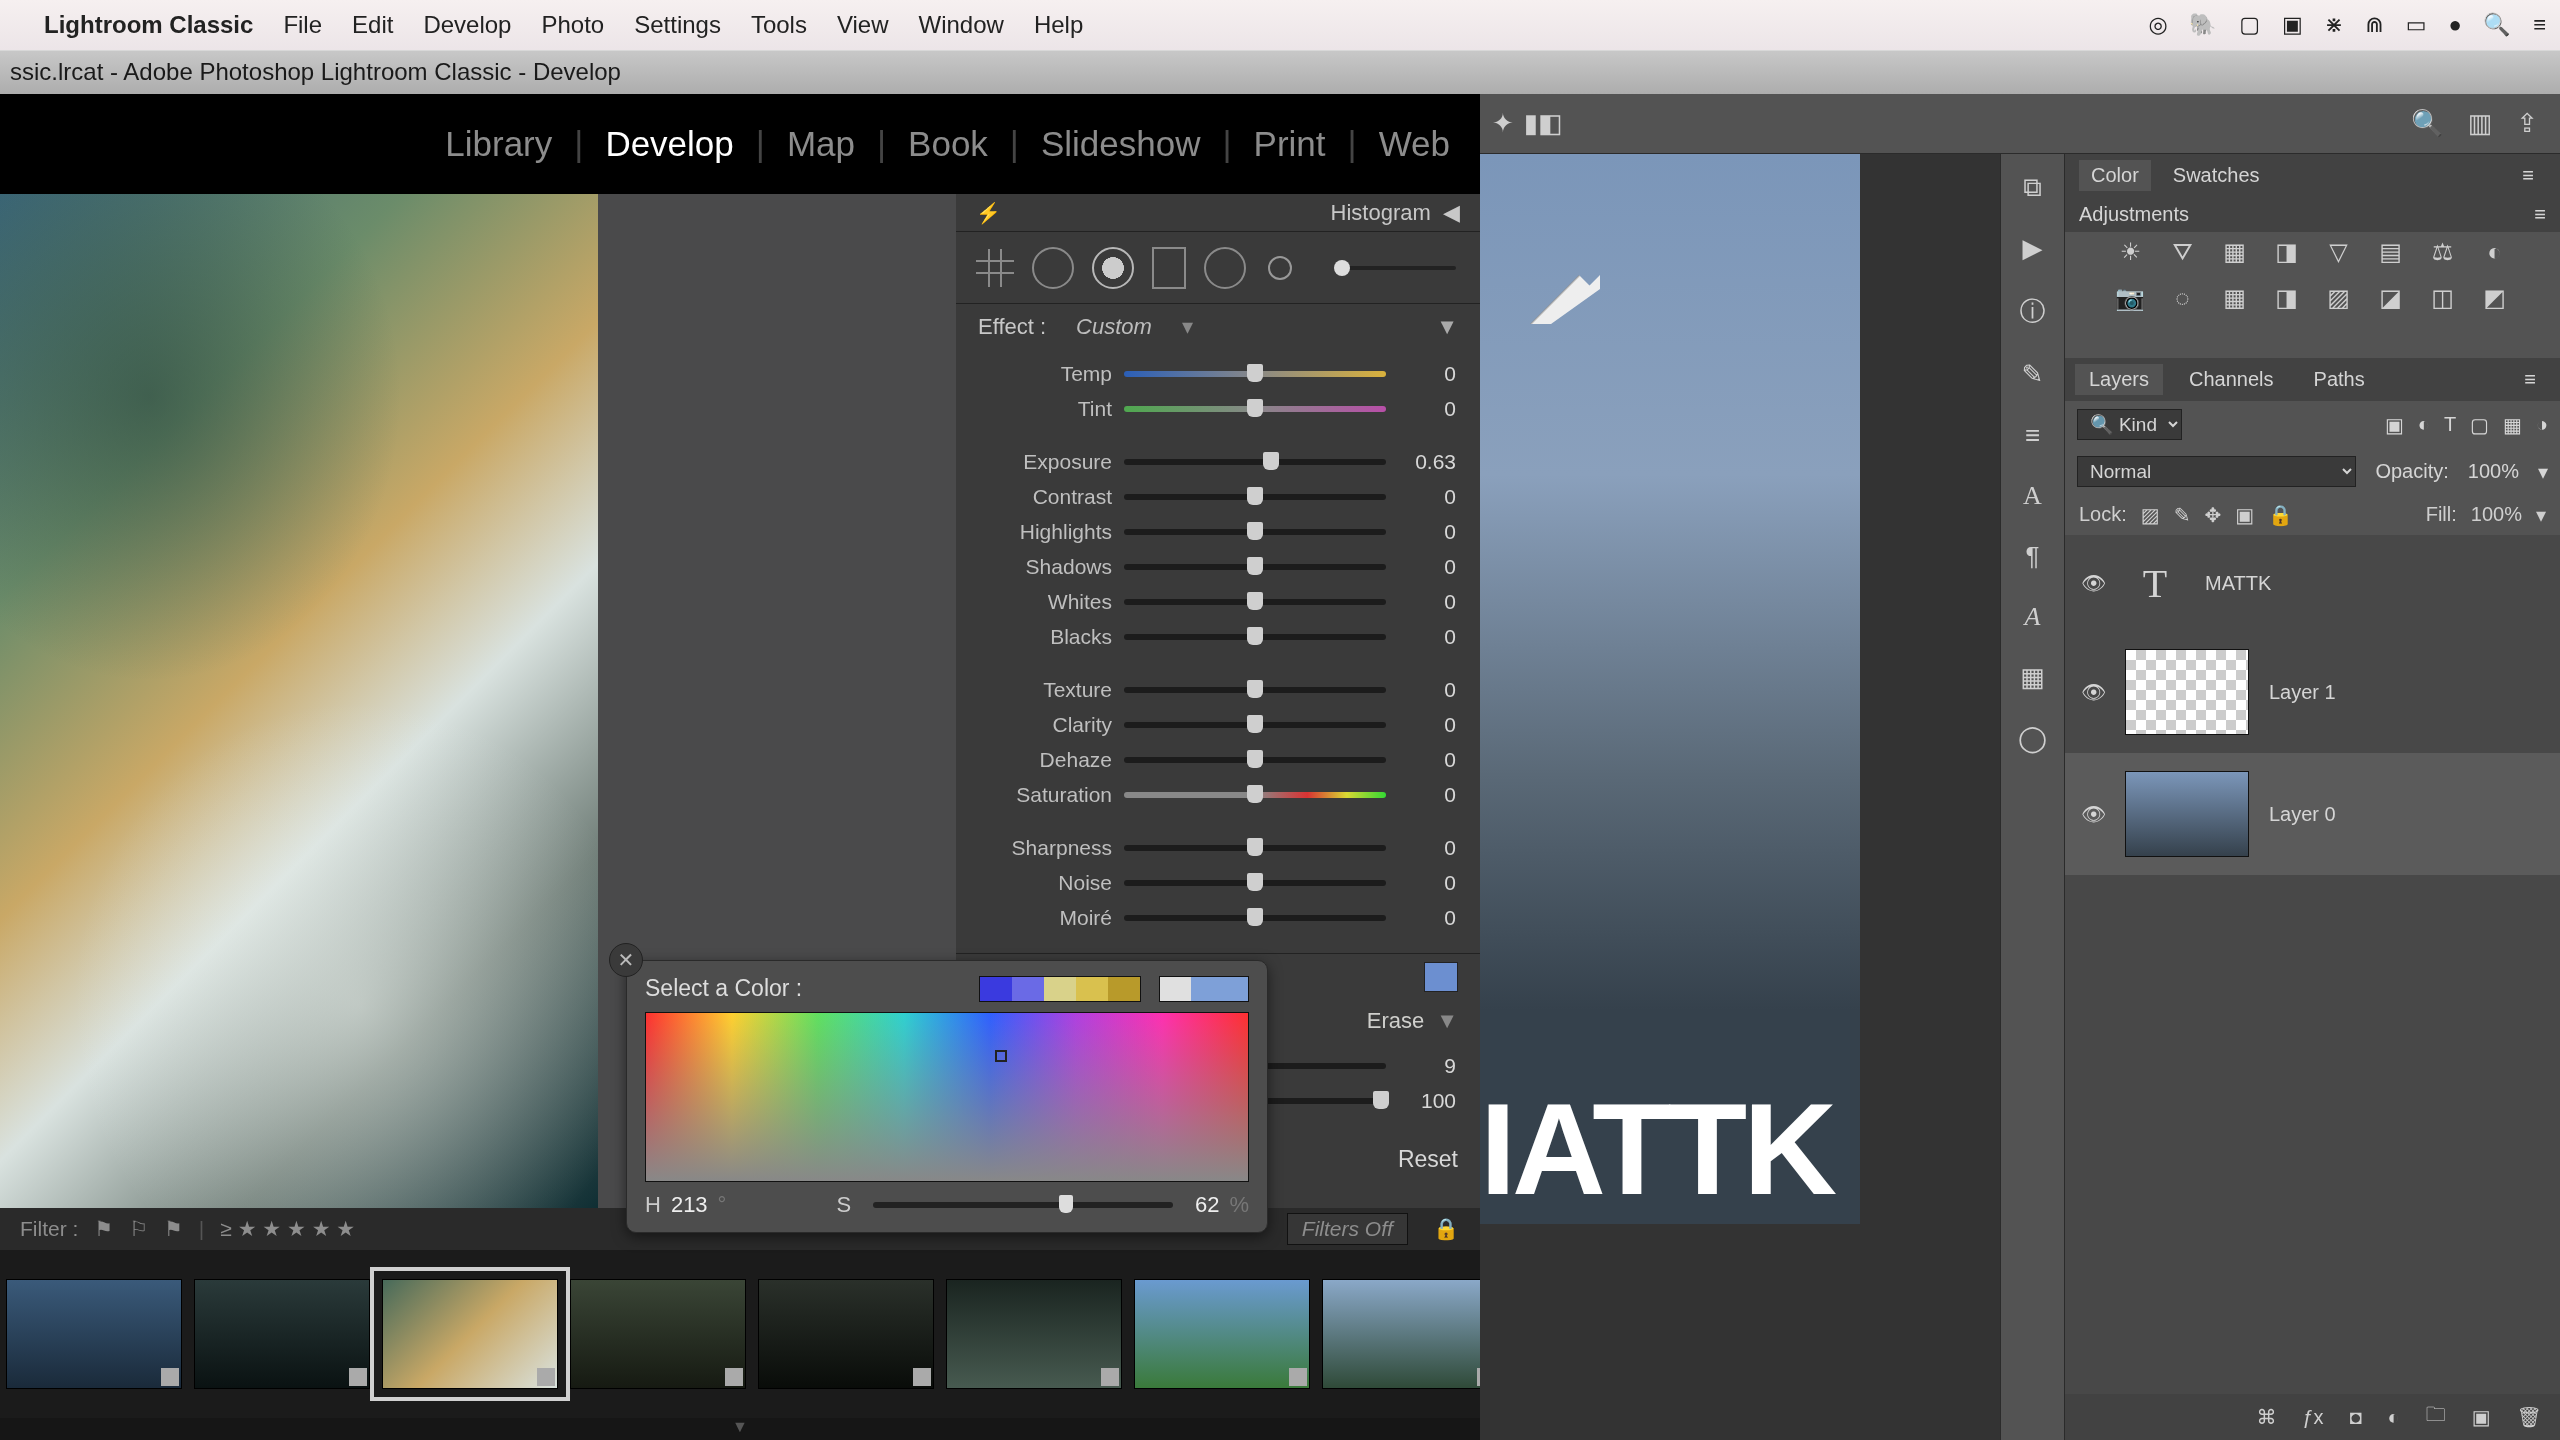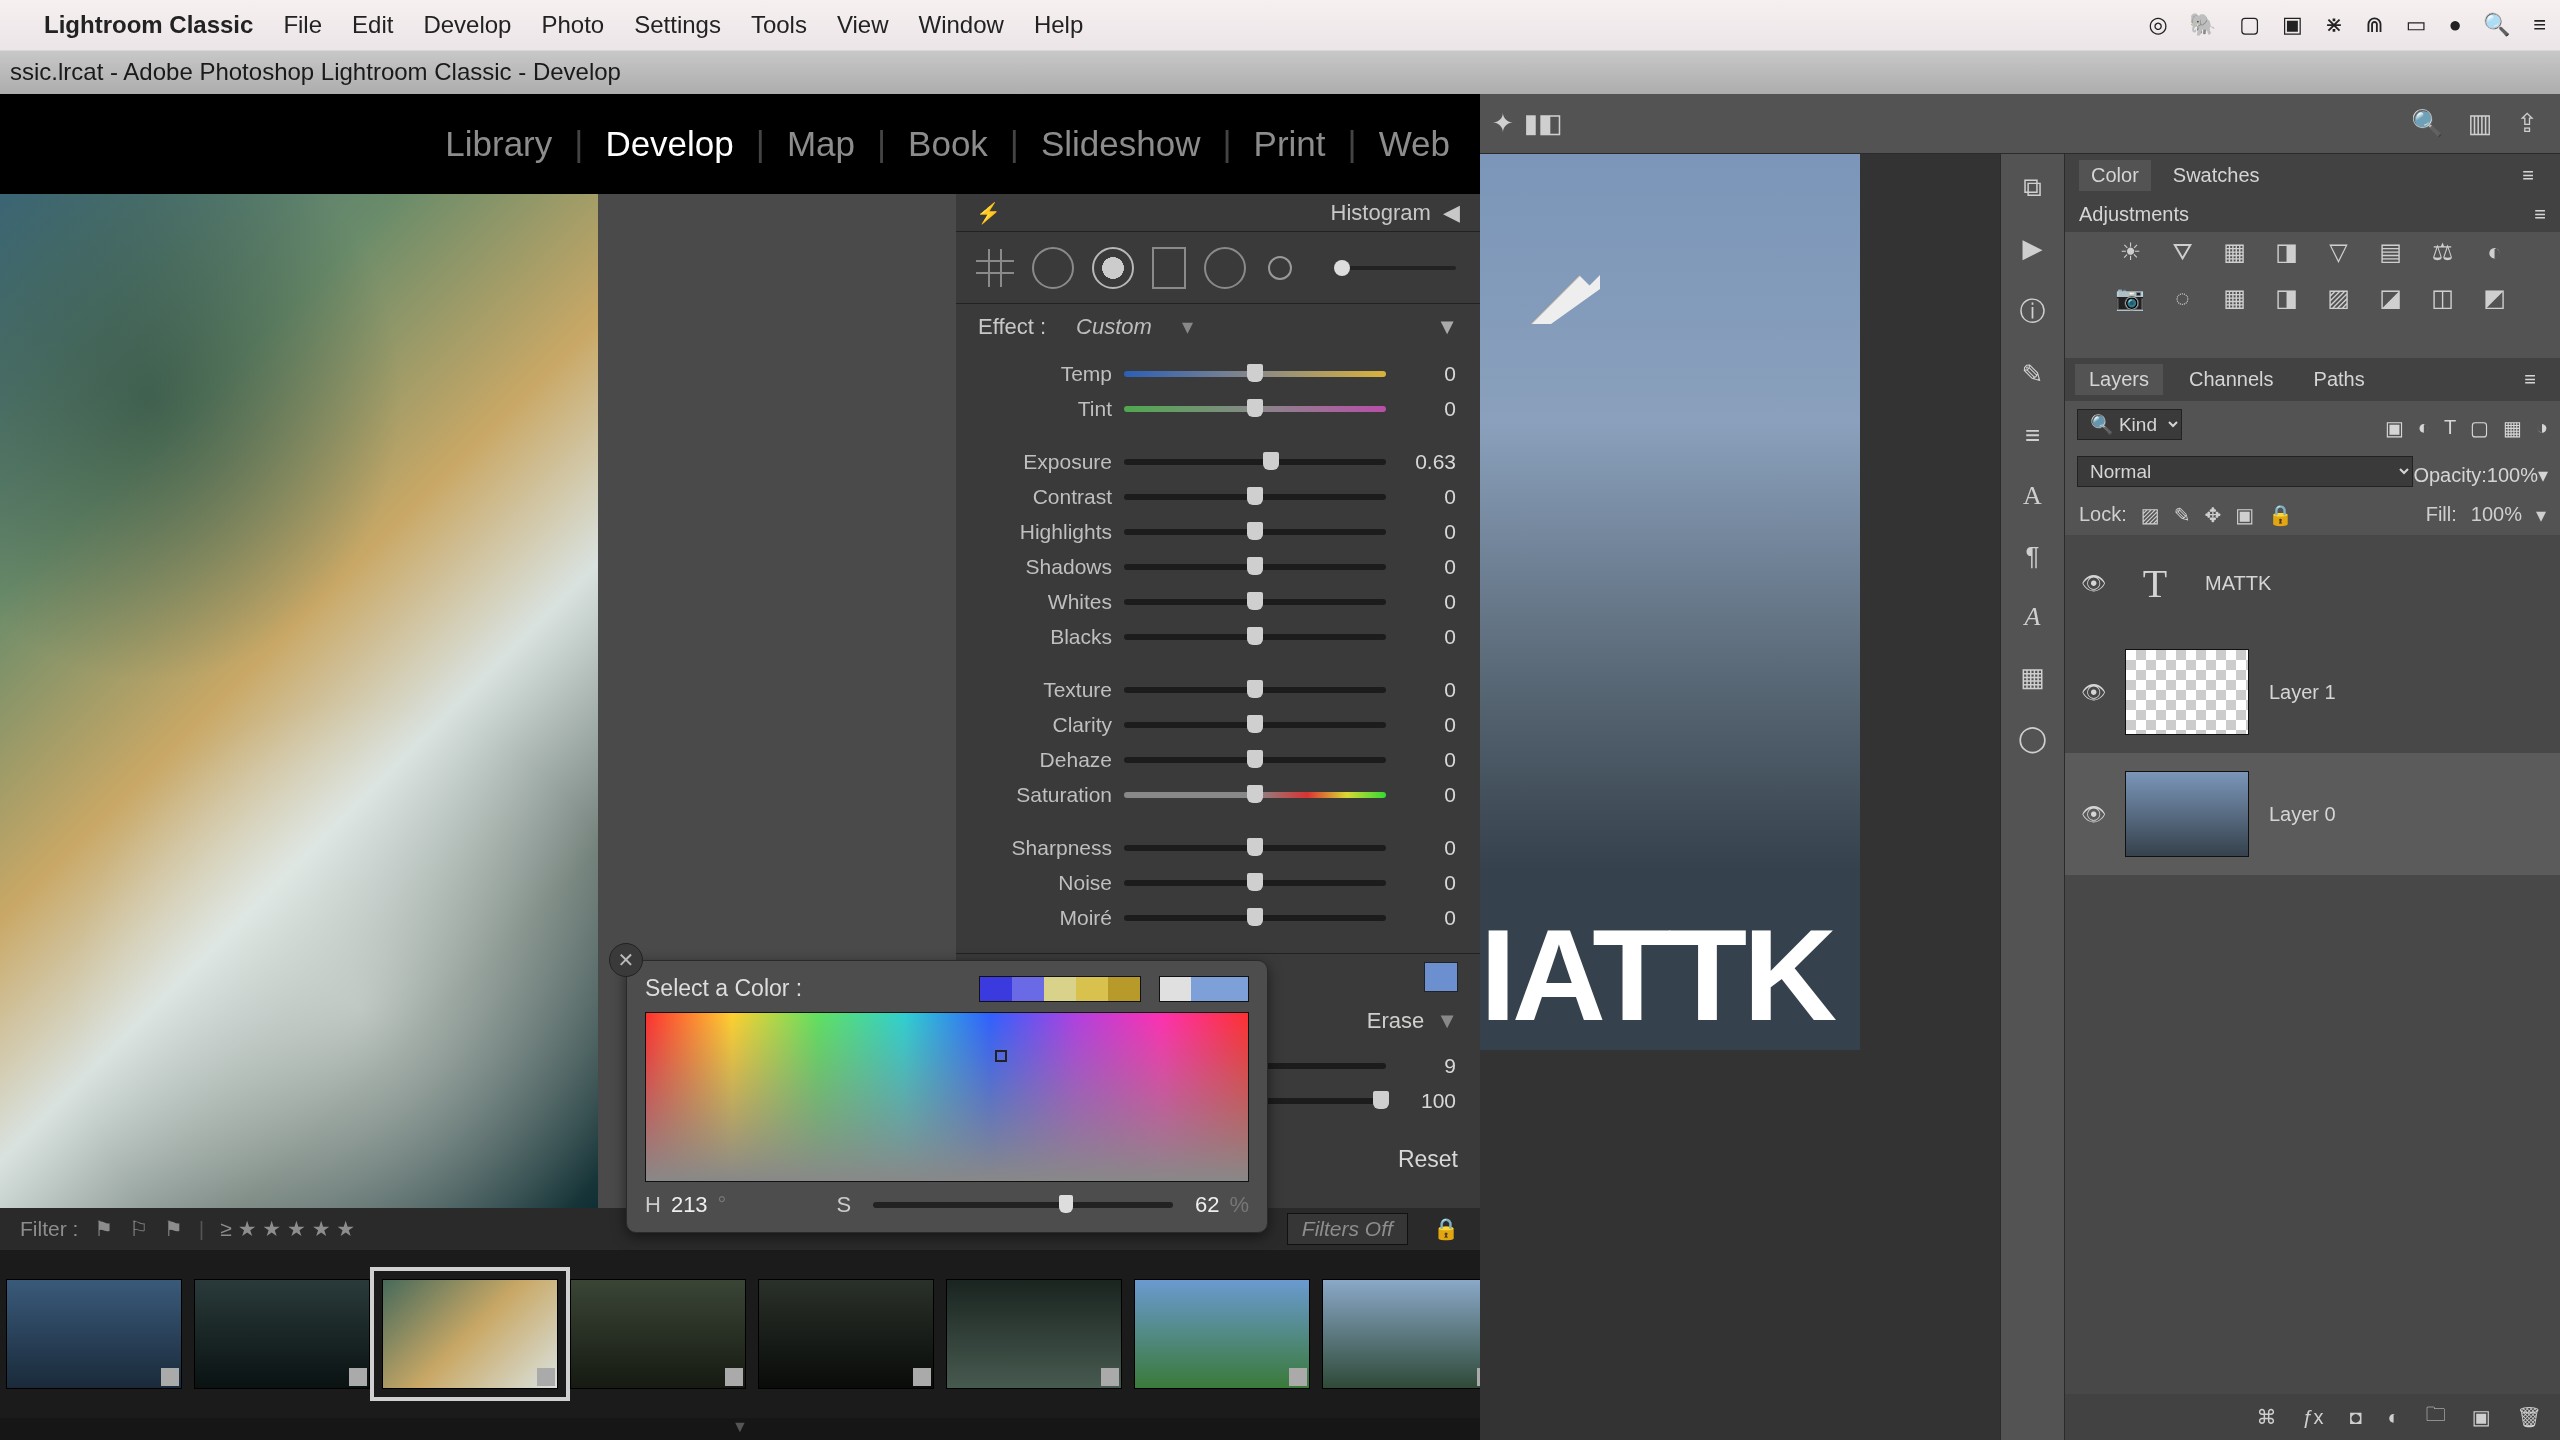--- a/index.html
+++ b/index.html
@@ -107,36 +107,36 @@
 .thumbs{flex:1;display:flex;align-items:center;gap:12px;padding:10px 6px;overflow:hidden}
 .thumb{width:176px;height:110px;background:#555;border:1px solid #000;position:relative;flex-shrink:0}
 .thumb.sel{outline:4px solid #d0d0d0;outline-offset:8px}
 .thumb::after{content:'';position:absolute;right:2px;bottom:2px;width:18px;height:18px;background:#aaa}
 
 
 .pshdr{height:60px;background:#535353;display:flex;align-items:center;justify-content:flex-end;gap:24px;padding-right:22px;color:#cfcfcf;font-size:26px;border-bottom:1px solid #2b2b2b}
 .pshdr .l{margin-right:auto;margin-left:12px;display:flex;gap:10px}
 .pscanvas{flex:1;display:flex}
 .psimg{flex:1;background:#333;display:flex;align-items:flex-start;justify-content:flex-start;position:relative}
-.psphoto{width:380px;height:896px;background:linear-gradient(180deg,#7b96b9 0%,#8aa0bc 30%,#5a6977 58%,#35414c 80%);position:relative;margin-top:0}
+.psphoto{width:380px;height:1070px;background:linear-gradient(180deg,#7b96b9 0%,#8aa0bc 30%,#5a6977 58%,#35414c 80%);position:relative;margin-top:0}
 .psphoto::before{content:'';position:absolute;left:50px;top:100px;width:70px;height:70px;background:linear-gradient(135deg,#333 48%,#eee 52%);clip-path:polygon(0 100%,70% 30%,85% 45%,100% 30%,100% 50%,30% 100%)}
 .psphoto .txt{position:absolute;left:0;bottom:0;font-size:130px;font-weight:900;color:#fff;font-family:Arial Black,Arial;letter-spacing:-4px;white-space:nowrap}
 .psrail{width:64px;background:#535353;border-left:1px solid #2b2b2b;display:flex;flex-direction:column;align-items:center;gap:30px;padding-top:18px;color:#cfcfcf;font-size:26px}
 .pspanels{width:496px;background:#535353;border-left:1px solid #2b2b2b;display:flex;flex-direction:column;font-size:20px;color:#d5d5d5}
 .ptab{display:flex;gap:10px;background:#424242;padding:6px 14px}
 .ptab span{padding:4px 12px}
 .ptab .a{background:#535353}
 .padj{background:#424242;padding:6px 14px;display:flex}
 .adjhdr{padding:10px 16px;color:#cfcfcf}
 .adjicons{display:flex;flex-wrap:wrap;gap:18px;padding:6px 26px 16px;font-size:24px;color:#cfcfcf;justify-content:center}
 .adjicons span{width:34px;text-align:center}
 .layertabs{display:flex;gap:12px;background:#424242;padding:6px 10px;margin-top:30px}
 .layertabs span{padding:4px 14px}
 .layertabs .a{background:#535353}
-.lyrctrl{display:flex;align-items:flex-end;gap:0;padding:8px 12px}
+.lyrctrl{display:flex;align-items:center;gap:19px;padding:8px 12px}
 .lyrctrl select,.lyrctrl input{background:#3a3a3a;border:1px solid #222;color:#d5d5d5;font-size:19px;padding:3px 8px;font-family:inherit}
 .lock{display:flex;gap:14px;padding:8px 14px;color:#cfcfcf;align-items:flex-start}
 .layerlist{flex:1;background:#484848;overflow:auto}
 .layer{display:flex;align-items:center;gap:20px;padding:18px 16px}
 .layer .eye{width:24px}
 .layer .lthumb{width:124px;height:86px;background:#ccc;border:1px solid #111}
 .layer .lthumb.checker{background:repeating-conic-gradient(#ccc 0 25%,#fff 0 50%) 0 0/20px 20px}
 .layer .lthumb.t{width:60px;height:60px;background:transparent;border:none;display:flex;align-items:center;justify-content:center;font-size:40px;font-family:Georgia}
 .layer.sel{background:#5b5b5b}
 .layfoot{height:46px;background:#424242;display:flex;align-items:center;gap:26px;padding:0 18px;color:#cfcfcf;font-size:20px;justify-content:flex-end}

